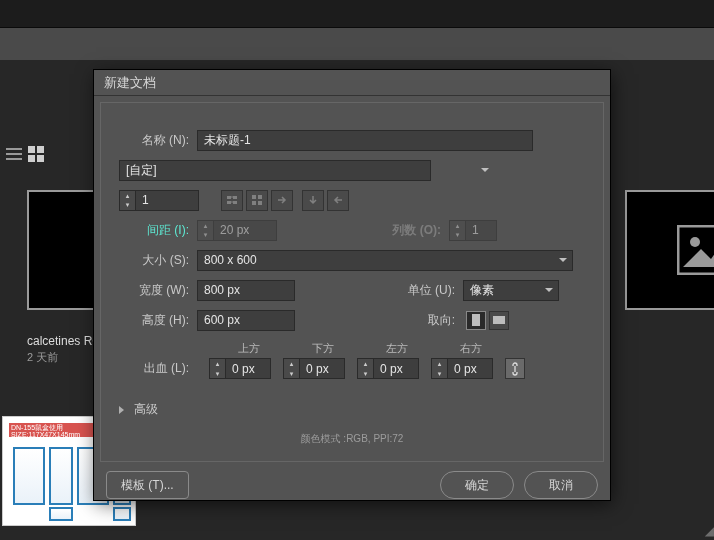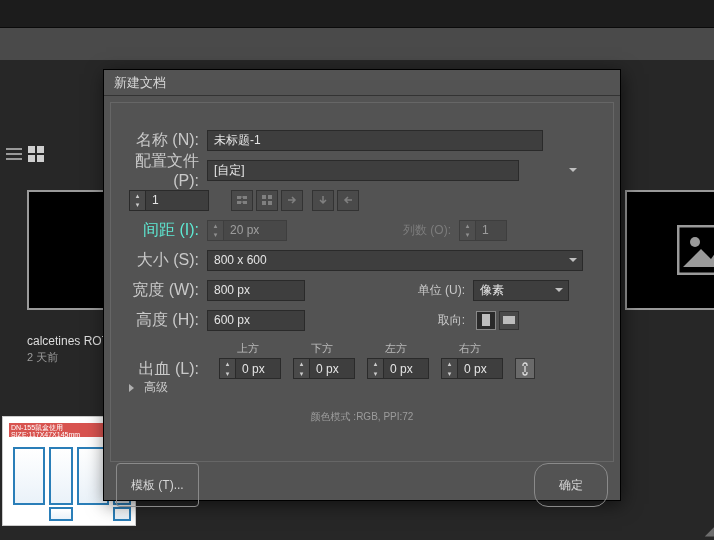--- a/index.html
+++ b/index.html
@@ -36,36 +36,36 @@
     position: absolute; left: 2px; top: 356px;
     width: 134px; height: 110px;
     background: #fff; border:1px solid #ccc;
   }
   .thumb2-inner { width:100%; height:100%; position:relative;}
   .thumb2-inner .red-strip{ position:absolute; left:6px; top:6px; right:6px; height:14px; background:#d8534f; color:#fff; font-size:7px; padding:1px 2px; line-height:7px;}
   .thumb2-inner .blue-box{ position:absolute; border:2px solid #2a7eb8; background:linear-gradient(#fff,#eaf2f9);}
 
   
   .dialog {
-    position: absolute; left: 104px; top: 70px;
+    position: absolute; left: 94px; top: 70px;
     width: 516px; height: 430px;
     background: #535353;
     box-shadow: 0 0 0 1px #000, 2px 4px 18px rgba(0,0,0,0.6);
   }
   .dlg-title {
     background: #535353; height: 26px; line-height: 26px;
     padding: 0 10px; color: #d8d8d8; font-size: 13px;
     border-bottom: 1px solid #333;
   }
   .dlg-body {
     height: 360px; padding: 22px 18px 0 18px;
     border: 1px solid #666; margin: 6px; margin-bottom:0;
   }
   .row { display:flex; align-items:center; height: 30px; }
-  .lbl { width: 78px; text-align: right; padding-right: 8px; color: #c9c9c9; font-size:16px;}
+  .lbl { width: 78px; text-align: right; padding-right: 8px; color: #c9c9c9; font-size:12px;}
   .lbl.dim { color: #5eead4; }
   .inp, .sel {
     background: #3e3e3e; border: 1px solid #2a2a2a;
     color: #e5e5e5; height: 21px; padding: 0 6px; font-size: 12px;
     font-family: inherit;
   }
   .sel { appearance: none; padding-right: 20px; position: relative;}
   .sel-wrap{ position:relative; display:inline-block;}
   .sel-wrap::after{
     content:""; position:absolute; right:6px; top:50%; margin-top:-2px;
@@ -93,40 +93,40 @@
     width:22px; height:21px; background:#4a4a4a;
     border:1px solid #333; display:flex; align-items:center; justify-content:center;
     color:#808080; font-size:11px;
   }
   .ibtn svg { width:12px; height:12px;}
 
   .col2-lbl { width:72px; text-align:right; padding-right:8px; color:#c9c9c9; font-size:12px;}
   .col2-lbl.dim { color:#7c7c7c;}
 
   .bleed-row { display:flex; align-items:flex-end; gap:12px; margin-top:6px;}
-  .bleed-col { display:flex; flex-direction:column; }
+  .bleed-col { display:flex; flex-direction:column;align-items:center; }
   .bleed-hdr { font-size:11px; color:#bbb; margin-bottom:2px; padding-left:18px;}
   .link-btn{
     width:20px; height:21px; background:#6a6a6a; border:1px solid #333;
     display:flex; align-items:center; justify-content:center; align-self:flex-end;
   }
   .link-btn svg{ width:10px; height:14px;}
 
-  .adv { display:flex; align-items:center; color:#c9c9c9; cursor:default;}
+  .adv { display:flex; align-items:center; margin-top:22px; color:#c9c9c9; cursor:default;}
   .adv-tri { display:inline-block; border:4px solid transparent; border-left:5px solid #b0b0b0; margin-right:6px;}
 
   .colormode { text-align:center; margin-top:14px; color:#9c9c9c; font-size:10px;}
 
   .dlg-foot{
     height: 46px; display:flex; align-items:center;
     padding: 0 12px; gap:10px;
   }
   .btn{
     border:1px solid #8a8a8a; border-radius:14px;
-    height:44px; background:transparent; color:#d6d6d6;
+    height:28px; background:transparent; color:#d6d6d6;
     font-size:12px; padding: 0 24px; font-family: inherit;
   }
   .btn.tpl{ border-radius:4px; padding:0 14px;}
   .foot-spacer{ flex:1;}
 
   .orient-btn{
     width:20px; height:19px; border:1px solid #333; background:#4a4a4a;
     display:inline-flex; align-items:center; justify-content:center; margin-left:3px;
   }
   .orient-btn.active{ background:#2a2a2a; border-color:#888;}
@@ -193,21 +193,20 @@
   <div class="dlg-title">新建文档</div>
 
   <div class="dlg-body">
 
     <div class="row">
       <div class="lbl">名称 (N):</div>
       <input class="inp" style="width: 336px;" value="未标题-1">
     </div>
 
     <div class="row">
-      <div class="lbl">配置文件 (P):</div>
       <span class="sel-wrap" style="width:376px;">
         <select class="sel" style="width:312px;">
           <option>[自定]</option>
         </select>
       </span>
     </div>
 
     <div class="row">
       <span class="spin">
         <span class="spin-handle">
@@ -248,21 +247,21 @@
 
     <div class="row">
       <div class="lbl dim">间距 (I):</div>
       <span class="spin dim">
         <span class="spin-handle">
             <div>▴</div>
             <div>▾</div>
           </span>
         <input disabled="" value="20 px" style="">
       </span>
-      <div class="col2-lbl dim" style="margin-left:100px;">列数 (O):</div>
+      <div class="col2-lbl dim" style="margin-left:100px;font-weight:bold;">列数 (O):</div>
       <span class="spin dim sm">
         <span class="spin-handle">
             <div>▴</div>
             <div>▾</div>
           </span>
         <input disabled="" style="width: 30px;" value="1">
       </span>
     </div>
 
     <div class="row">
@@ -351,16 +350,17 @@
       <span>高级</span>
     </div>
 
     <div class="colormode">颜色模式 :RGB, PPI:72</div>
   </div>
 
   <div class="dlg-foot">
     <button class="btn tpl">模板 (T)...</button>
     <div class="foot-spacer"></div>
     <button class="btn">确定</button>
+    <button class="btn">取消</button>
   </div>
 </div>
 
 <div class="grip">◢</div>
 
 </body></html>

